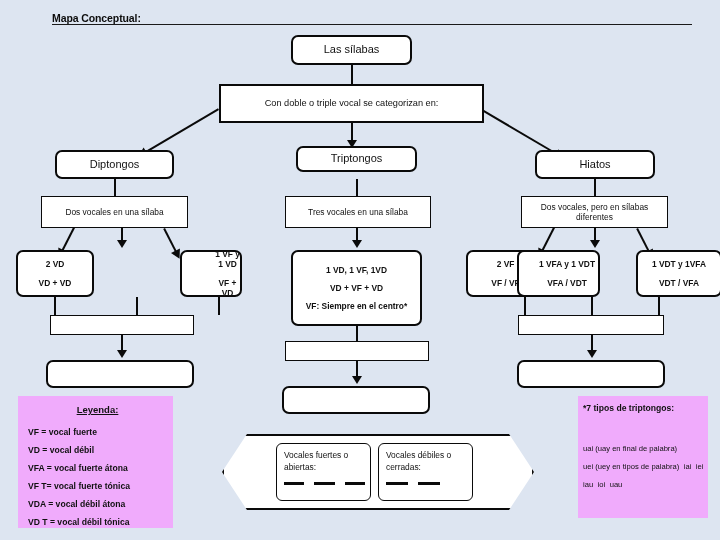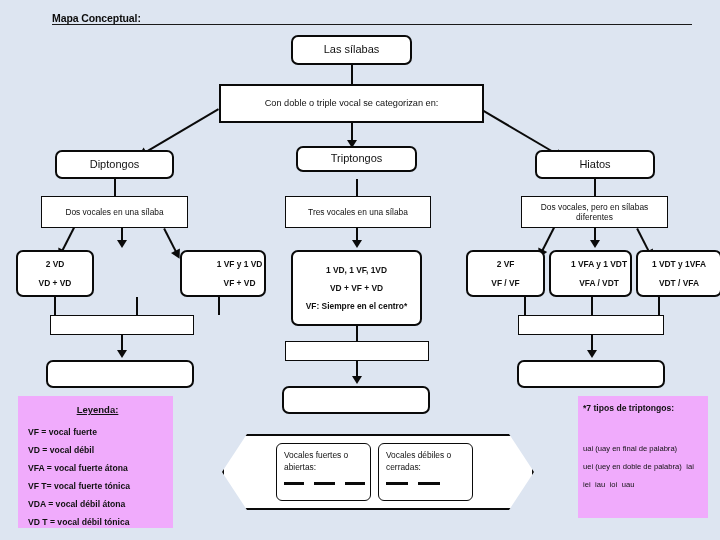--- a/index.html
+++ b/index.html
@@ -176,21 +176,21 @@
   <div class="arrow-d" style="left:117px; top:240px;"></div>
   <div class="diag" style="left:165px; top:228px; transform:rotate(63deg);">
     <div class="seg" style="width:28px;"></div>
     <div class="head" style="left:25px;"></div>
   </div>
 
   <div class="node round" style="left:16px; top:250px; width:78px; height:47px;">
     <span class="n-small n-bold">2 VD</span>
     <span class="n-small n-bold line2">VD + VD</span>
   </div>
-  <div class="node round" style="left:180px; top:250px; width:86px; height:47px;padding-left:33px;">
+  <div class="node round" style="left:180px; top:250px; width:62px; height:47px;padding-left:33px;">
     <span class="n-small n-bold">1 VF y 1 VD</span>
     <span class="n-small n-bold line2">VF + VD</span>
   </div>
 
   <div class="vline" style="left:54px; top:297px; height:18px;"></div>
   <div class="vline" style="left:136px; top:297px; height:18px;"></div>
   <div class="vline" style="left:218px; top:297px; height:18px;"></div>
 
   <div class="node sq thin empty" style="left:50px; top:315px; width:144px; height:20px;">
     <span class="n-small"></span>
@@ -253,21 +253,21 @@
   <div class="arrow-d" style="left:590px; top:240px;"></div>
   <div class="diag" style="left:638px; top:228px; transform:rotate(63deg);">
     <div class="seg" style="width:28px;"></div>
     <div class="head" style="left:25px;"></div>
   </div>
 
   <div class="node round" style="left:466px; top:250px; width:79px; height:47px;">
     <span class="n-small n-bold">2 VF</span>
     <span class="n-small n-bold line2">VF  /  VF</span>
   </div>
-  <div class="node round" style="left:549px; top:250px; width:83px; height:47px;padding-left:17px;">
+  <div class="node round" style="left:517px; top:250px; width:83px; height:47px;padding-left:17px;">
     <span class="n-small n-bold">1 VFA y 1 VDT</span>
     <span class="n-small n-bold line2">VFA /  VDT</span>
   </div>
   <div class="node round" style="left:636px; top:250px; width:86px; height:47px;">
     <span class="n-small n-bold">1 VDT y 1VFA</span>
     <span class="n-small n-bold line2">VDT / VFA</span>
   </div>
 
   <div class="vline" style="left:524px; top:297px; height:18px;"></div>
   <div class="vline" style="left:591px; top:297px; height:18px;"></div>
@@ -290,21 +290,21 @@
     <span class="prow">VD = vocal débil</span>
     <span class="prow">VFA = vocal fuerte átona</span>
     <span class="prow">VF T= vocal fuerte tónica</span>
     <span class="prow">VDA = vocal débil átona</span>
     <span class="prow">VD T = vocal débil tónica</span>
   </div>
 
   <div class="panel note" style="left:578px; top:396px; width:130px; height:122px; padding:7px 4px 0 5px;">
     <span class="ptitle">*7 tipos de triptongos:</span>
     <span class="prow">uai (uay en final de palabra)</span>
-    <span class="prow">uei (uey en doble de palabra)</span>
+    <span class="prow">uei (uey en tipos de palabra)</span>
     <span class="prow">iai</span>
     <span class="prow">iei</span>
     <span class="prow">iau</span>
     <span class="prow">ioi</span>
     <span class="prow">uau</span>
   </div>
 
   <div id="hex" style="left:222px; top:434px; width:312px; height:76px;"></div>
 
   <div class="hexbox" style="left:276px; top:443px; width:95px; height:58px;">

